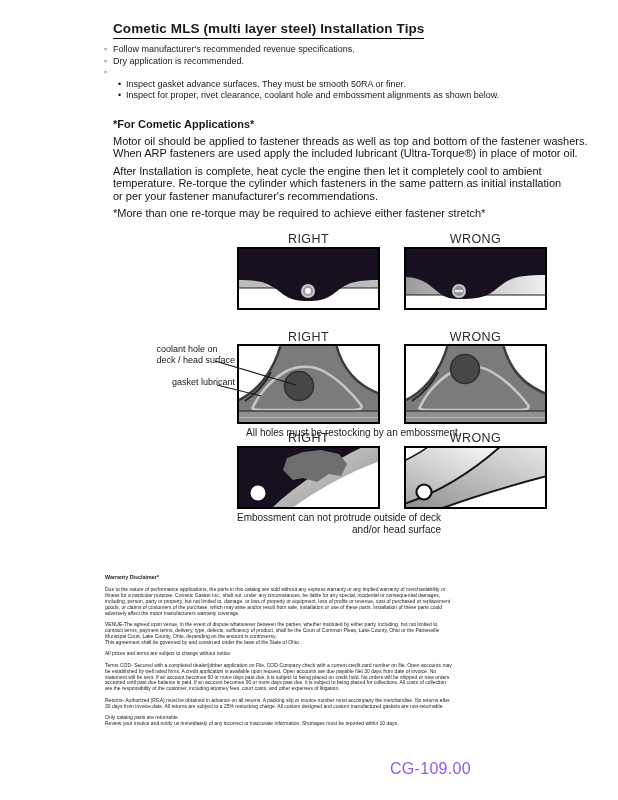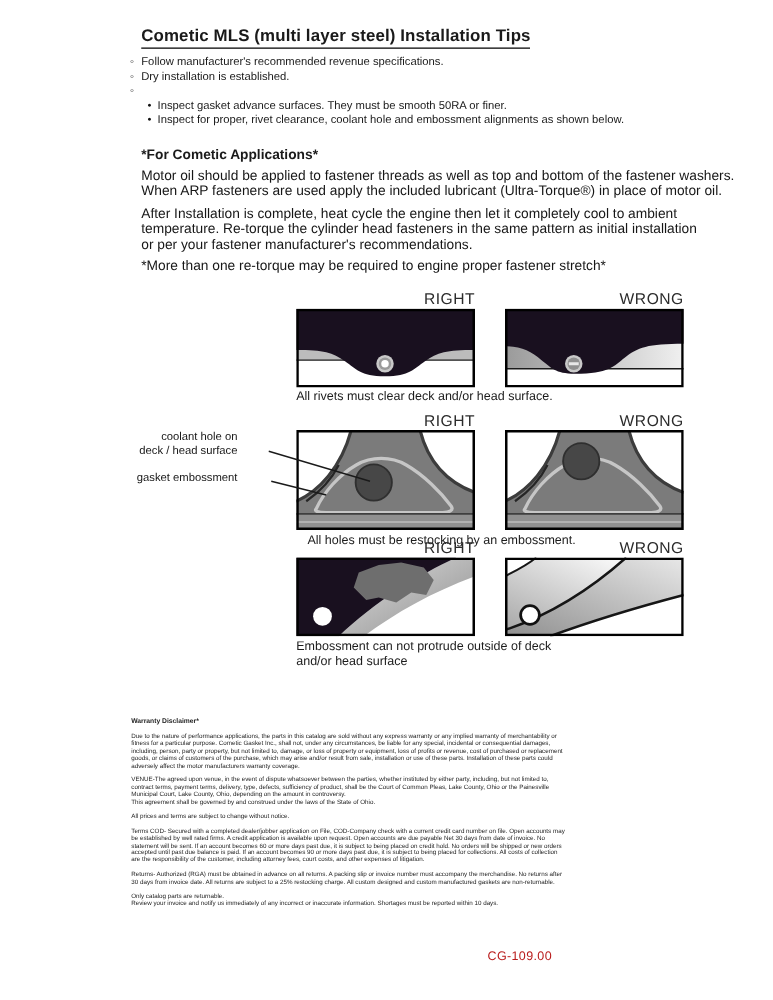--- a/index.html
+++ b/index.html
@@ -21,72 +21,72 @@
   .tip-marker { width:9px; font-size:9px; color:#222; }
   .subtips { margin-left:14px; }
   .sub-marker { width:8px; font-size:9px; color:#111; }
 
   .diesel-heading { left:113px; top:118px; font-size:11px; font-weight:bold; }
   .body-para { left:113px; font-size:11px; line-height:12.3px; color:#161616; }
   .para-oil { top:135px; }
   .para-heat { top:165px; }
   .para-retorque { top:207px; }
 
-  .col-label { width:143px; text-align:right; font-size:12.5px; letter-spacing:0.4px; color:#2b2b2b; }
+  .col-label { width:143px; text-align:center; font-size:12.5px; letter-spacing:0.4px; color:#2b2b2b; }
   .fig-caption { font-size:10px; color:#1c1c1c; line-height:12px; }
 
-  .anno { right:428px; text-align:right; font-size:9px; line-height:11px; color:#161616;margin-left:20px; }
+  .anno { right:383px; text-align:left; font-size:9px; line-height:11px; color:#161616;margin-left:20px; }
 
   .legal { left:105px; top:575px; width:432px; font-size:5px; line-height:5.9px; color:#222; }
   .legal h4 { font-size:5.4px; margin-bottom:6px; font-weight:bold; }
   .legal p { margin-bottom:5.6px; }
 
-  .doc-number { left:390px; top:760px; font-size:10px; color:#b91c1c; letter-spacing:0.3px;text-align:center; }
+  .doc-number { left:390px; top:760px; font-size:16px; color:#8b5cf6; letter-spacing:0.3px;text-align:center; }
 
   svg { display:block; }
   .overlay { left:0; top:0; pointer-events:none; }
 </style>
 </head>
 <body>
 
 <div class="page">
 
   <div class="abs doc-title">Cometic MLS (multi layer steel) Installation Tips</div>
 
   <div class="abs tips">
     <div class="tip-row">
       <span class="tip-marker">◦</span>
       <span>Follow manufacturer's recommended revenue specifications.</span>
     </div>
     <div class="tip-row">
       <span class="tip-marker">◦</span>
-      <span>Dry installation is established.</span>
+      <span>Dry application is recommended.</span>
     </div>
     <div class="tip-row">
       <span class="tip-marker">◦</span>
     </div>
     <div class="subtips">
       <div class="tip-row">
         <span class="sub-marker">•</span>
         <span>Inspect gasket advance surfaces.  They must be smooth 50RA or finer.</span>
       </div>
       <div class="tip-row">
         <span class="sub-marker">•</span>
         <span>Inspect for proper, rivet clearance, coolant hole and embossment alignments as shown below.</span>
       </div>
     </div>
   </div>
 
   <div class="abs diesel-heading">*For Cometic Applications*</div>
   <div class="abs body-para para-oil preline">Motor oil should be applied to fastener threads as well as top and bottom of the fastener washers.
 When ARP fasteners are used apply the included lubricant (Ultra-Torque®) in place of motor oil.</div>
   <div class="abs body-para para-heat preline">After Installation is complete, heat cycle the engine then let it completely cool to ambient
-temperature. Re-torque the cylinder head fasteners in the same pattern as initial installation
+temperature. Re-torque the cylinder which fasteners in the same pattern as initial installation
 or per your fastener manufacturer's recommendations.</div>
-  <div class="abs body-para para-retorque">*More than one re-torque may be required to engine proper fastener stretch*</div>
+  <div class="abs body-para para-retorque">*More than one re-torque may be required to achieve either fastener stretch*</div>
 
   <div class="abs col-label" style="left:237px; top:232px;">RIGHT</div>
   <div class="abs col-label" style="left:404px; top:232px;">WRONG</div>
 
   <svg class="abs" style="left:237px; top:247px;" width="143" height="63" viewBox="0 0 143 63">
     <rect width="143" height="63" fill="#ffffff"></rect>
     <rect x="0" y="33" width="143" height="8" fill="#bcbcbc"></rect>
     <line x1="0" y1="41" x2="143" y2="41" stroke="#1a1a1a" stroke-width="1"></line>
     <path d="M0,0 H143 V33 C120,33 113,35 103,42 C94,48 91,54 71,54 C51,54 48,48 39,42 C29,35 22,33 0,33 Z" fill="#19101f"></path>
     <circle cx="71" cy="44" r="7" fill="#c9c9c9"></circle>
@@ -105,28 +105,27 @@
     <rect width="143" height="63" fill="#ffffff"></rect>
     <rect x="0" y="28" width="143" height="20" fill="url(#r1wg)"></rect>
     <line x1="0" y1="48" x2="143" y2="48" stroke="#1a1a1a" stroke-width="1.2"></line>
     <path d="M0,0 H143 V28 C114,28 106,31 96,39 C87,46 83,52 56,52 C40,52 37,47 29,41 C21,34 13,30 0,30 Z" fill="#19101f"></path>
     <circle cx="55" cy="44" r="7" fill="#c9c9c9"></circle>
     <circle cx="55" cy="44" r="5" fill="#8f8f8f"></circle>
     <rect x="51" y="42.8" width="8" height="2.4" fill="#e8e8e8"></rect>
     <rect x="1" y="1" width="141" height="61" fill="none" stroke="#000" stroke-width="2"></rect>
   </svg>
 
-  <div class="abs fig-caption" style="left:237px; top:312px;">All rivets must clear deck and/or head surface.</div>
 
   <div class="abs col-label" style="left:237px; top:330px;">RIGHT</div>
   <div class="abs col-label" style="left:404px; top:330px;">WRONG</div>
 
   <div class="abs anno preline" style="top:344px;">coolant hole on
 deck / head surface</div>
-  <div class="abs anno" style="top:377px;">gasket embossment</div>
+  <div class="abs anno" style="top:377px;">gasket lubricant</div>
 
   <svg class="abs" style="left:237px; top:344px;" width="143" height="80" viewBox="0 0 143 80">
     <rect width="143" height="80" fill="#ffffff"></rect>
     <path d="M0,57 C18,49 36,30 44,0 L99,0 C106,28 124,43 143,50 L143,80 L0,80 Z" fill="#7b7b7b"></path>
     <path d="M0,57 C18,49 36,30 44,0" stroke="#3c3c3c" stroke-width="2.5" fill="none"></path>
     <path d="M99,0 C106,28 124,43 143,50" stroke="#3c3c3c" stroke-width="2.5" fill="none"></path>
     <path d="M8,57 C18,50 28,40 34,28" stroke="#262626" stroke-width="1.8" fill="none"></path>
     <path d="M16,63 C22,50 34,36 48,28 C60,21 76,21 88,28 C102,36 116,50 124,61 C126,64 123,66 117,66 L24,66 C17,66 14,65 16,63 Z" stroke="#c6c6c6" stroke-width="2.6" fill="none"></path>
     <rect x="0" y="67" width="143" height="13" fill="#909090"></rect>
     <line x1="0" y1="67" x2="143" y2="67" stroke="#3f3f3f" stroke-width="1.4"></line>
@@ -183,21 +182,21 @@
     <rect width="143" height="63" fill="#ffffff"></rect>
     <path d="M0,15 C10,10 18,6 25,0 L97,0 C70,24 36,46 0,58 Z" fill="url(#r3wg1)"></path>
     <path d="M97,0 H143 V30 C105,40 66,52 36,63 L0,63 L0,58 C36,46 70,24 97,0 Z" fill="url(#r3wg2)"></path>
     <path d="M0,15 C10,10 18,6 25,0" stroke="#161616" stroke-width="1.6" fill="none"></path>
     <path d="M97,0 C70,24 36,46 0,58" stroke="#161616" stroke-width="2" fill="none"></path>
     <path d="M143,30 C105,40 66,52 36,63" stroke="#161616" stroke-width="2" fill="none"></path>
     <circle cx="20" cy="46" r="7.5" fill="#ffffff" stroke="#111111" stroke-width="2.2"></circle>
     <rect x="1" y="1" width="141" height="61" fill="none" stroke="#000" stroke-width="2"></rect>
   </svg>
 
-  <div class="abs fig-caption preline" style="left:237px; top:512px;">Embossment can not protrude outside of deck
+  <div class="abs fig-caption preline" style="left:237px; top:512px;text-align:right;">Embossment can not protrude outside of deck
 and/or head surface</div>
 
   <svg class="abs overlay" width="618" height="800" viewBox="0 0 618 800">
     <line x1="215" y1="361" x2="296" y2="385" stroke="#1a1a1a" stroke-width="1.1"></line>
     <line x1="217" y1="385" x2="261" y2="396" stroke="#1a1a1a" stroke-width="1.1"></line>
   </svg>
 
   <div class="abs legal">
     <h4>Warranty Disclaimer*</h4>
     <p class="preline">Due to the nature of performance applications, the parts in this catalog are sold without any express warranty or any implied warranty of merchantability or

